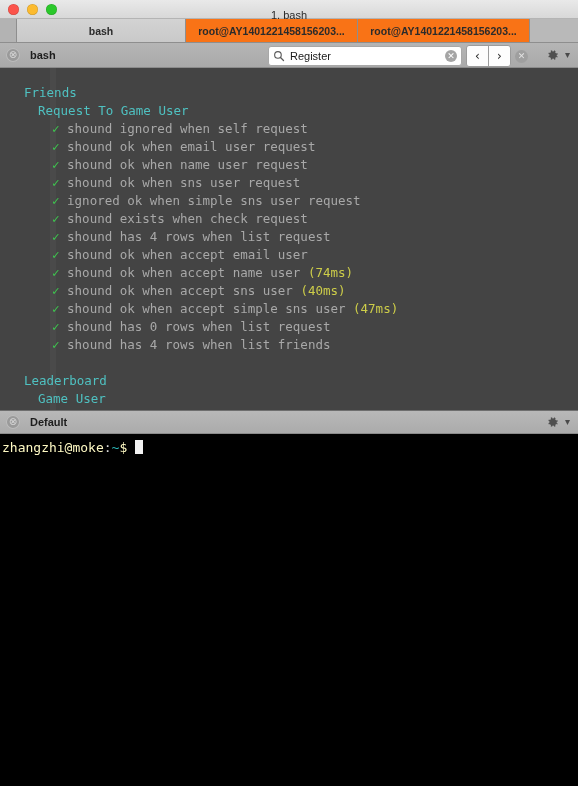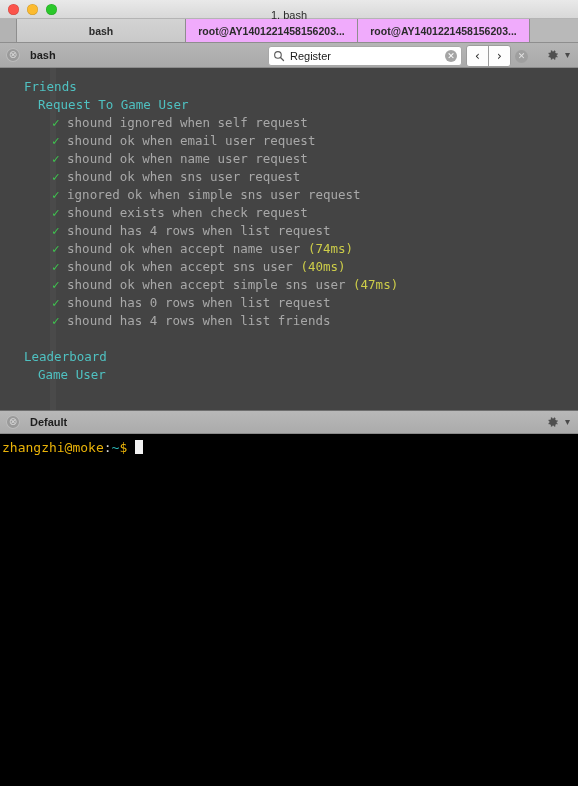--- a/index.html
+++ b/index.html
@@ -86,21 +86,21 @@
     width: 17px;
     background: #b3b3b3;
     flex: 0 0 17px;
   }
   .tab.active {
     flex: 0 0 169px;
     background: linear-gradient(to bottom, #d3d3d3 0%, #c9c9c9 100%);
   }
   .tab.inactive {
     flex: 0 0 172px;
-    background: #f0abfc;
+    background: #f97316;
   }
   .tab.tail {
     flex: 1 1 auto;
     background: #b9b9b9;
     border-right: none;
   }
 
   
   .pane-header {
     height: 25px;
@@ -212,21 +212,21 @@
 
   
   .term-top {
     flex: 0 0 342px;
     background: #444444;
     position: relative;
     overflow: hidden;
     font-family: "DejaVu Sans Mono", monospace;
     font-size: 12.5px;
     line-height: 18px;
-    padding-top: 10px;
+    padding-top: 16px;
     box-sizing: border-box;
   }
   .hl-band {
     position: absolute;
     left: 50px;
     top: 0;
     width: 6px;
     height: 100%;
     background: rgba(255,255,255,0.035);
     pointer-events: none;
@@ -262,21 +262,21 @@
     flex: 1 1 auto;
     background: #000000;
     font-family: "DejaVu Sans Mono", monospace;
     font-size: 13px;
     line-height: 19px;
     padding: 4px 0 0 2px;
     overflow: hidden;
   }
   .bline { white-space: pre; }
   .c-cyan  { color: #2bb5b5; }
-  .c-green { color: #eab308; }
+  .c-green { color: #fef9c3; }
   .c-white { color: #d9d9d9; }
   .cursor {
     display: inline-block;
     width: 8px;
     height: 14px;
     background: #f2f2f2;
     vertical-align: -2px;
   }
 </style>
 </head>
@@ -336,20 +336,21 @@
     <div class="tline ind1 suite">Friends</div>
     <div class="tline ind2 suite">Request To Game User</div>
 
     <div class="tline ind3"><span class="tick">✓</span> <span>shound ignored when self request</span> <span class="ms"></span></div>
     <div class="tline ind3"><span class="tick">✓</span> <span>shound ok when email user request</span> <span class="ms"></span></div>
     <div class="tline ind3"><span class="tick">✓</span> <span>shound ok when name user request</span> <span class="ms"></span></div>
     <div class="tline ind3"><span class="tick">✓</span> <span>shound ok when sns user request</span> <span class="ms"></span></div>
     <div class="tline ind3"><span class="tick">✓</span> <span>ignored ok when simple sns user request</span> <span class="ms"></span></div>
     <div class="tline ind3"><span class="tick">✓</span> <span>shound exists when check request</span> <span class="ms"></span></div>
     <div class="tline ind3"><span class="tick">✓</span> <span>shound has 4 rows when list request</span> <span class="ms"></span></div>
+    <div class="tline ind3"><span class="tick">✓</span> <span>shound ok when accept email user</span> <span class="ms"></span></div>
     <div class="tline ind3"><span class="tick">✓</span> <span>shound ok when accept name user</span> <span class="ms">(74ms)</span></div>
     <div class="tline ind3"><span class="tick">✓</span> <span>shound ok when accept sns user</span> <span class="ms">(40ms)</span></div>
     <div class="tline ind3"><span class="tick">✓</span> <span>shound ok when accept simple sns user</span> <span class="ms">(47ms)</span></div>
     <div class="tline ind3"><span class="tick">✓</span> <span>shound has 0 rows when list request</span> <span class="ms"></span></div>
     <div class="tline ind3"><span class="tick">✓</span> <span>shound has 4 rows when list friends</span> <span class="ms"></span></div>
 
     <div class="gap"></div>
 
     <div class="tline ind1 suite">Leaderboard</div>
     <div class="tline ind2 suite">Game User</div>

